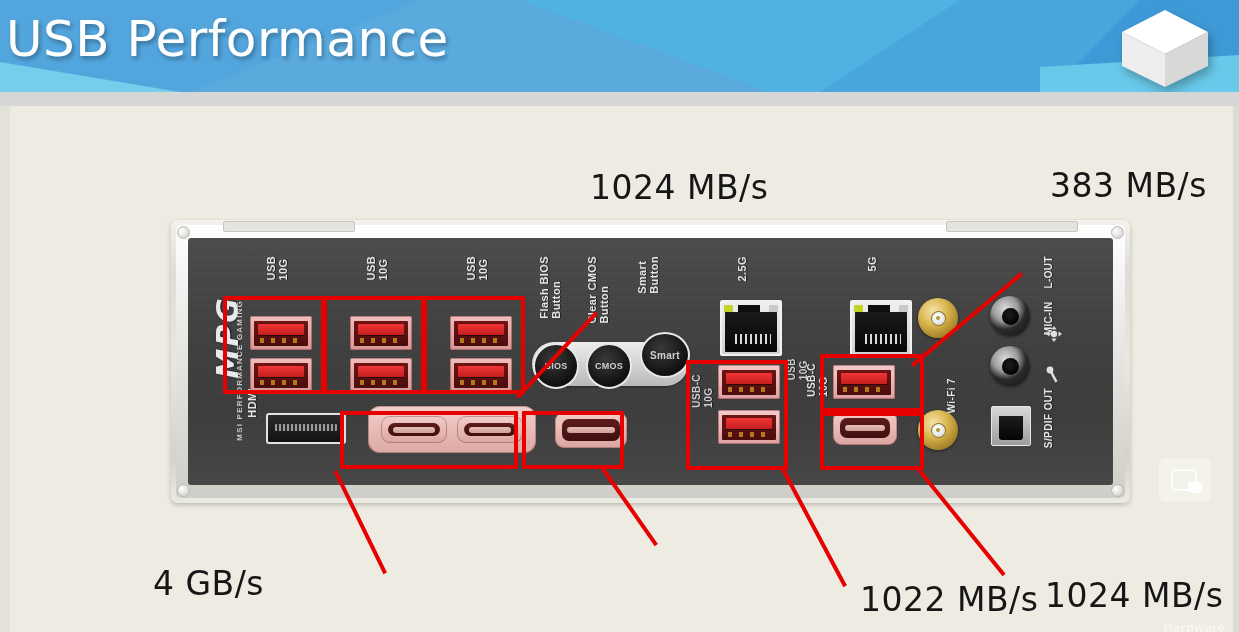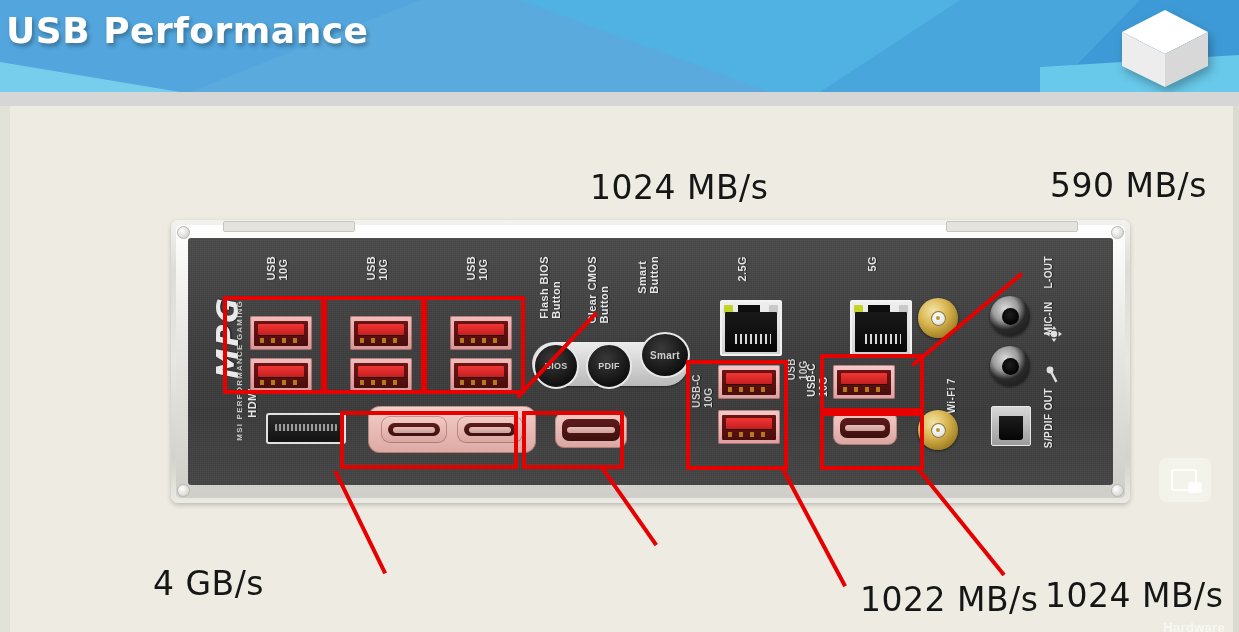--- a/index.html
+++ b/index.html
@@ -34,21 +34,21 @@
       clip-path:polygon(140px 0,419px 0,419px 92px,0 92px);}
   .s6{left:1050px;top:0;width:189px;height:92px;
       background:#3e9ad6;
       clip-path:polygon(90px 0,189px 0,189px 92px,0 92px);}
   .s7{left:1040px;top:55px;width:199px;height:37px;
       background:#68c9ea;
       clip-path:polygon(0 12px,199px 0,199px 37px,0 37px);}
 
   .hdr-title{
     position:absolute;left:6px;top:10px;
-    font-size:36px;font-weight:700;color:#ffffff;
+    font-size:50px;font-weight:400;color:#ffffff;
     letter-spacing:0.5px;
     font-family:"DejaVu Sans", sans-serif;
     text-shadow:2px 3px 4px rgba(0,0,0,.30);
     white-space:nowrap;
   }
 
   .cube-wrap{position:absolute;right:22px;top:6px;width:104px;height:84px;
     filter:drop-shadow(3px 5px 5px rgba(0,0,0,.28));}
 
   .hdr-underline{
@@ -415,21 +415,21 @@
         <div class="hdmi" style="left:78px;top:175px;"></div>
 
         <div class="c-holder" style="left:180px;top:168px;width:168px;height:47px;"></div>
         <div class="usbc" style="left:193px;top:178px;width:66px;height:27px;"></div>
         <div class="usbc" style="left:269px;top:178px;width:66px;height:27px;"></div>
 
         <div class="usbc" style="left:367px;top:174px;width:72px;height:36px;"></div>
 
         <div class="btn-strip" style="left:344px;top:104px;width:156px;"></div>
         <div class="rbtn" style="left:345px;top:105px;">BIOS</div>
-        <div class="rbtn" style="left:398px;top:105px;">PDIF</div>
+        <div class="rbtn" style="left:398px;top:105px;">CMOS</div>
         <div class="rbtn wide" style="left:452px;top:94px;">Smart</div>
 
         <div class="lan" style="left:532px;top:62px;">
           <div class="lan-notch"></div>
           <div class="led g"></div>
           <div class="led w"></div>
           <div class="lan-in">
               <div class="lan-pins"></div>
             </div>
         </div>
@@ -486,21 +486,21 @@
 
     <div class="rline" style="left:327px;top:364px;width:114px;transform:rotate(64deg);"></div>
 
     <div class="rline" style="left:594px;top:361px;width:94px;transform:rotate(55deg);"></div>
 
     <div class="rline" style="left:774px;top:361px;width:134px;transform:rotate(62deg);"></div>
 
     <div class="rline" style="left:910px;top:362px;width:136px;transform:rotate(51deg);"></div>
 
     <div class="vlabelnum" style="left:580px;top:62px;">1024 MB/s</div>
-    <div class="vlabelnum" style="left:1040px;top:60px;">590 MB/s</div>
+    <div class="vlabelnum" style="left:1040px;top:60px;">383 MB/s</div>
     <div class="vlabelnum" style="left:143px;top:458px;">4 GB/s</div>
     <div class="vlabelnum" style="left:850px;top:474px;">1022 MB/s</div>
     <div class="vlabelnum" style="left:1035px;top:470px;">1024 MB/s</div>
 
     <div class="watermark-pip"></div>
     <div class="watermark-text">Hardware</div>
 
   </div>
 </div>
 

